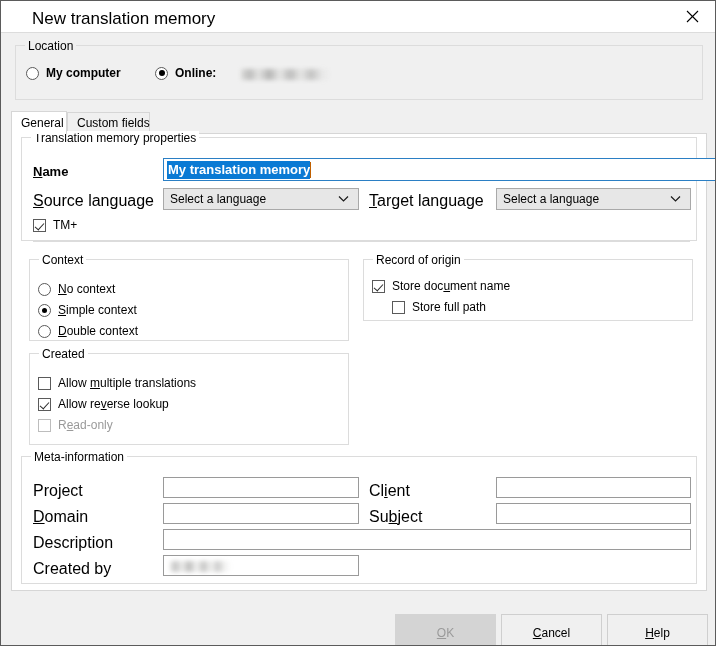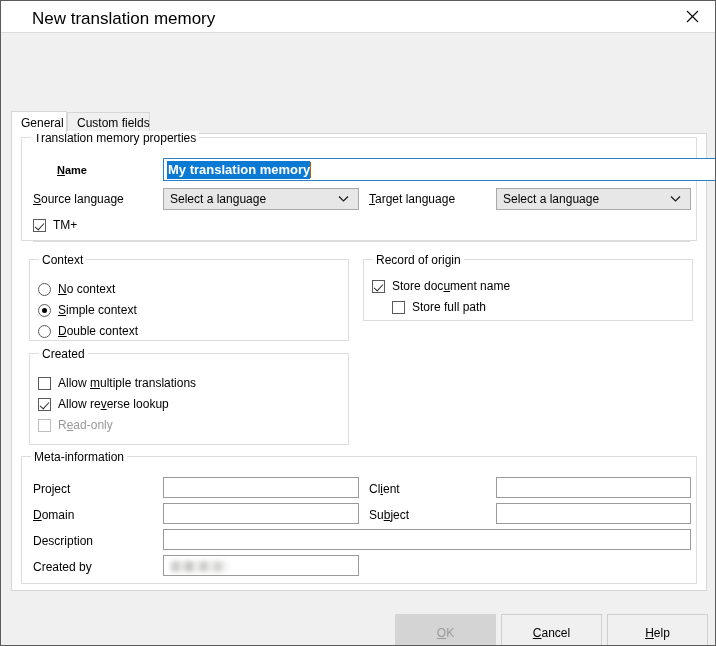--- a/index.html
+++ b/index.html
@@ -155,23 +155,22 @@
   
   #tmprops-group {
     left: 20px; top: 136px;
     width: 676px; height: 104px;
     background: #ffffff;
     text-align: right;
   }
   #name-label {
     position: absolute;
     left: 32px; top: 163px;
-    font-size: 11px;
+    font-size: 13px;
     font-weight: bold;
-    margin-left: 24px;
   }
   .u { text-decoration: underline; }
 
   .textinput {
     position: absolute;
     box-sizing: border-box;
     background: #ffffff;
     border: 1px solid #7a7a7a;
     font-family: "Liberation Sans", sans-serif;
     font-size: 12px;
@@ -195,21 +194,21 @@
     padding: 1px 0 2px 1px;
     white-space: nowrap;
   }
   .caret {
     width: 1px;
     height: 16px;
     background: #c06000;
     margin-left: 0px;
   }
 
-  .fieldlabel { position: absolute; font-size: 12px; white-space: nowrap; }
+  .fieldlabel { position: absolute; font-size: 16px; white-space: nowrap; }
 
   .combo {
     position: absolute;
     box-sizing: border-box;
     background: #e7e7e7;
     border: 1px solid #a9a9a9;
     height: 22px;
     display: flex;
     align-items: center;
     font-size: 12px;
@@ -294,20 +293,35 @@
   <div class="titlebar">
     <div class="titlebar-text">New translation memory</div>
     <div class="close-btn">
       <svg width="13" height="13" viewBox="0 0 13 13">
         <line x1="1" y1="1" x2="12" y2="12" stroke="#000" stroke-width="1.1"></line>
         <line x1="12" y1="1" x2="1" y2="12" stroke="#000" stroke-width="1.1"></line>
       </svg>
     </div>
   </div>
 
+  <div class="groupbox gb-ongray" id="location-group">
+    <span class="gb-title">Location</span>
+
+    <div class="radio-row" style="left:10px; top:20px;">
+      <span class="radio"></span>
+      <span class="radio-label bold">My computer</span>
+    </div>
+
+    <div class="radio-row" style="left:139px; top:20px;">
+      <span class="radio small-dot checked"></span>
+      <span class="radio-label bold">Online:</span>
+    </div>
+
+    <div class="redacted" style="left:225px; top:23px; width:88px; height:11px;"></div>
+  </div>
 
   <div class="tabstrip">
     <div class="tab active" style="left:0; width:56px;">
       <span>General</span>
     </div>
     <div class="tab" style="left:56px; width:83px;">
       <span>Custom fields</span>
     </div>
   </div>
   <div class="tabpanel"></div>

